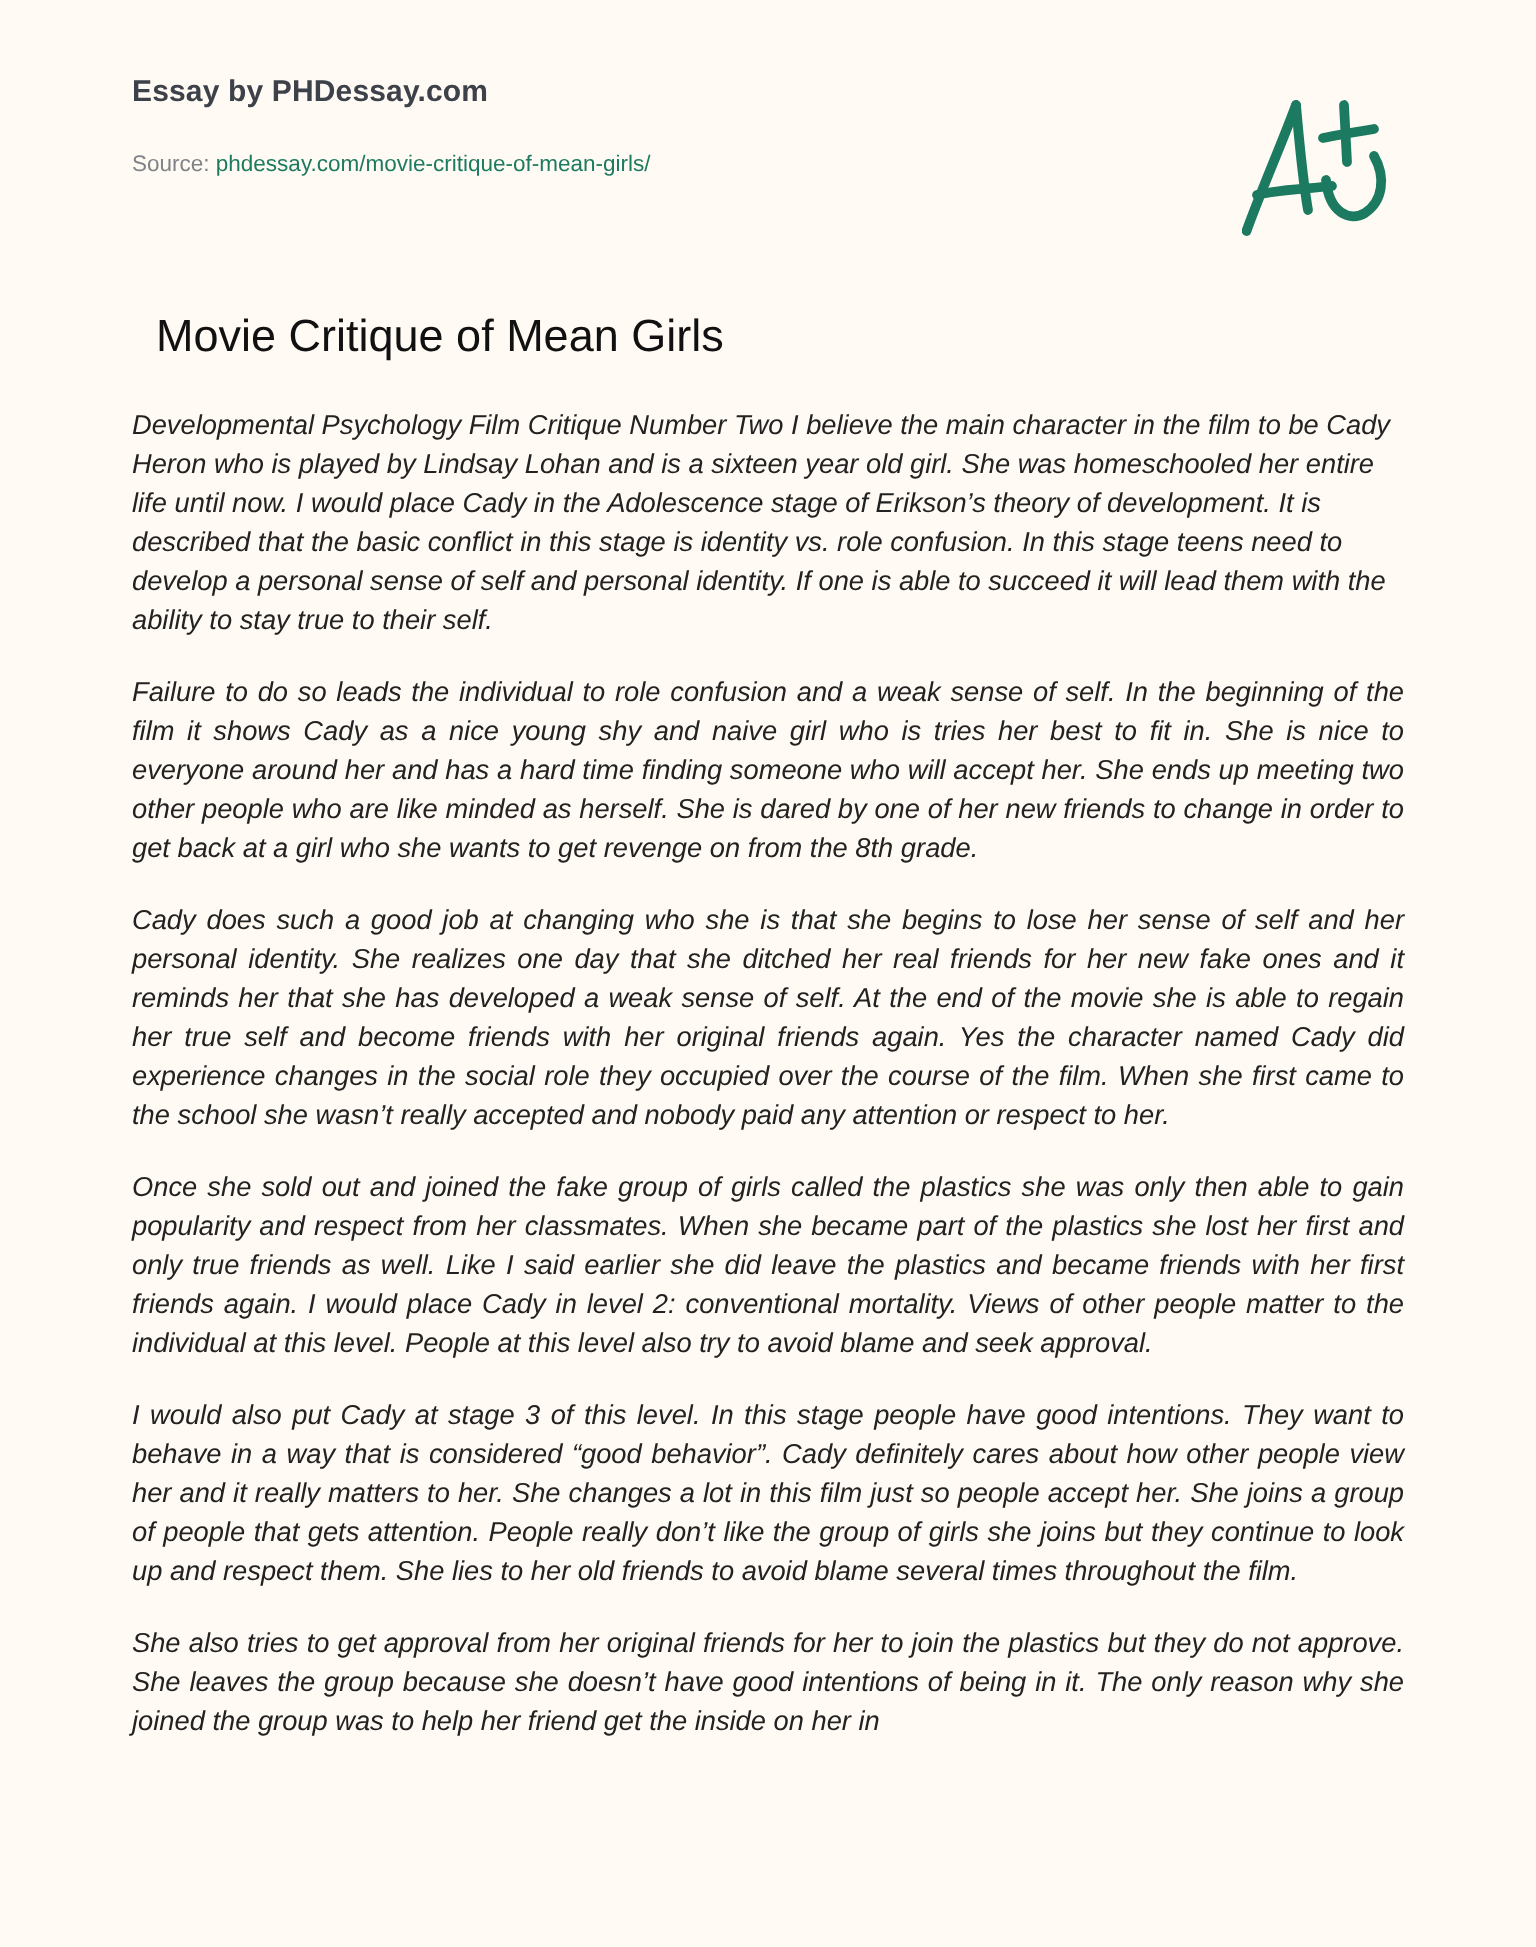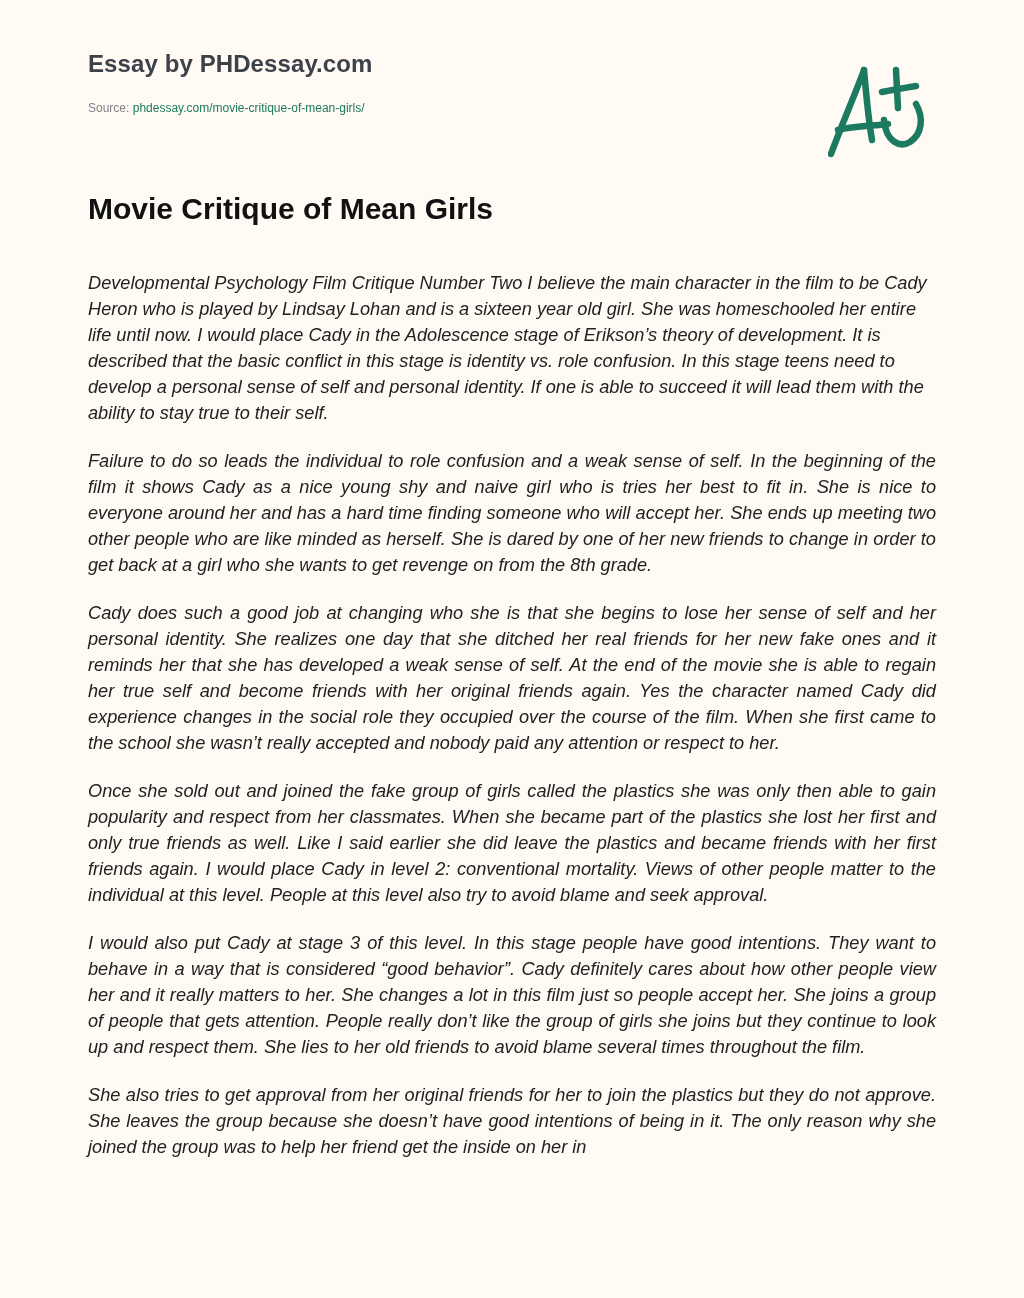--- a/index.html
+++ b/index.html
@@ -19,52 +19,52 @@
     position: absolute;
     left: 88px;
     top: 0;
     width: 848px;
   }
   .site-title {
     position: absolute;
     top: 50px;
     left: 0;
     margin: 0;
-    font-size: 24px;
+    font-size: 20px;
     font-weight: bold;
     color: #3d4149;
     letter-spacing: 0.1px;
     text-align: center;
   }
   .source {
     position: absolute;
     top: 101px;
     left: 0;
-    font-size: 12px;
+    font-size: 15px;
     color: #7f8387;
     white-space: nowrap;
   }
   .source a {
     color: #1c7a60;
     text-decoration: none;
   }
   .logo {
     position: absolute;
     left: 740px;
     top: 62px;
     width: 110px;
     height: 100px;
   }
   .essay-title {
     position: absolute;
     top: 192px;
     left: 0;
-    margin: 0;
+    margin: 16px;
     font-size: 30px;
-    font-weight: bold;
+    font-weight: normal;
     color: #111111;
   }
   .body-text {
     position: absolute;
     top: 270px;
     left: 0;
     width: 848px;
     font-style: italic;
   }
   .body-text p {

